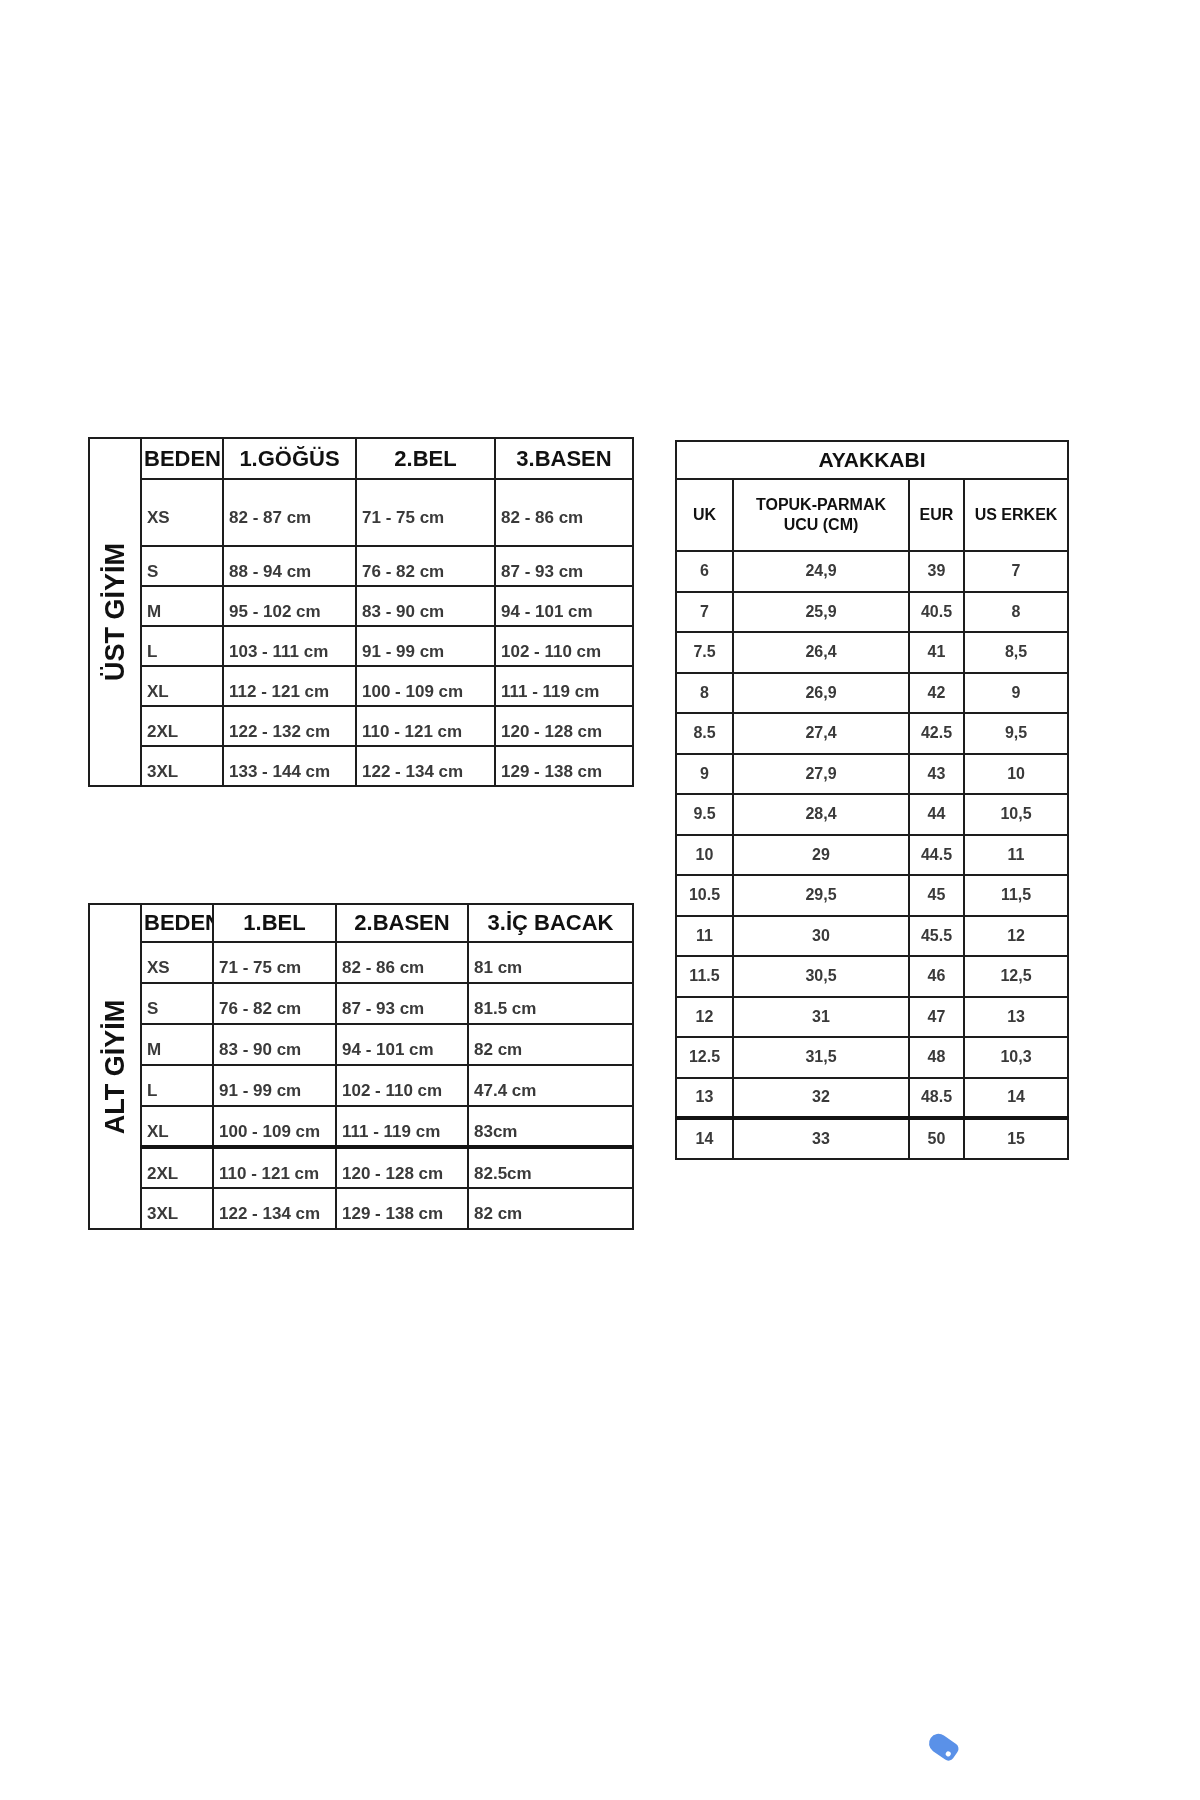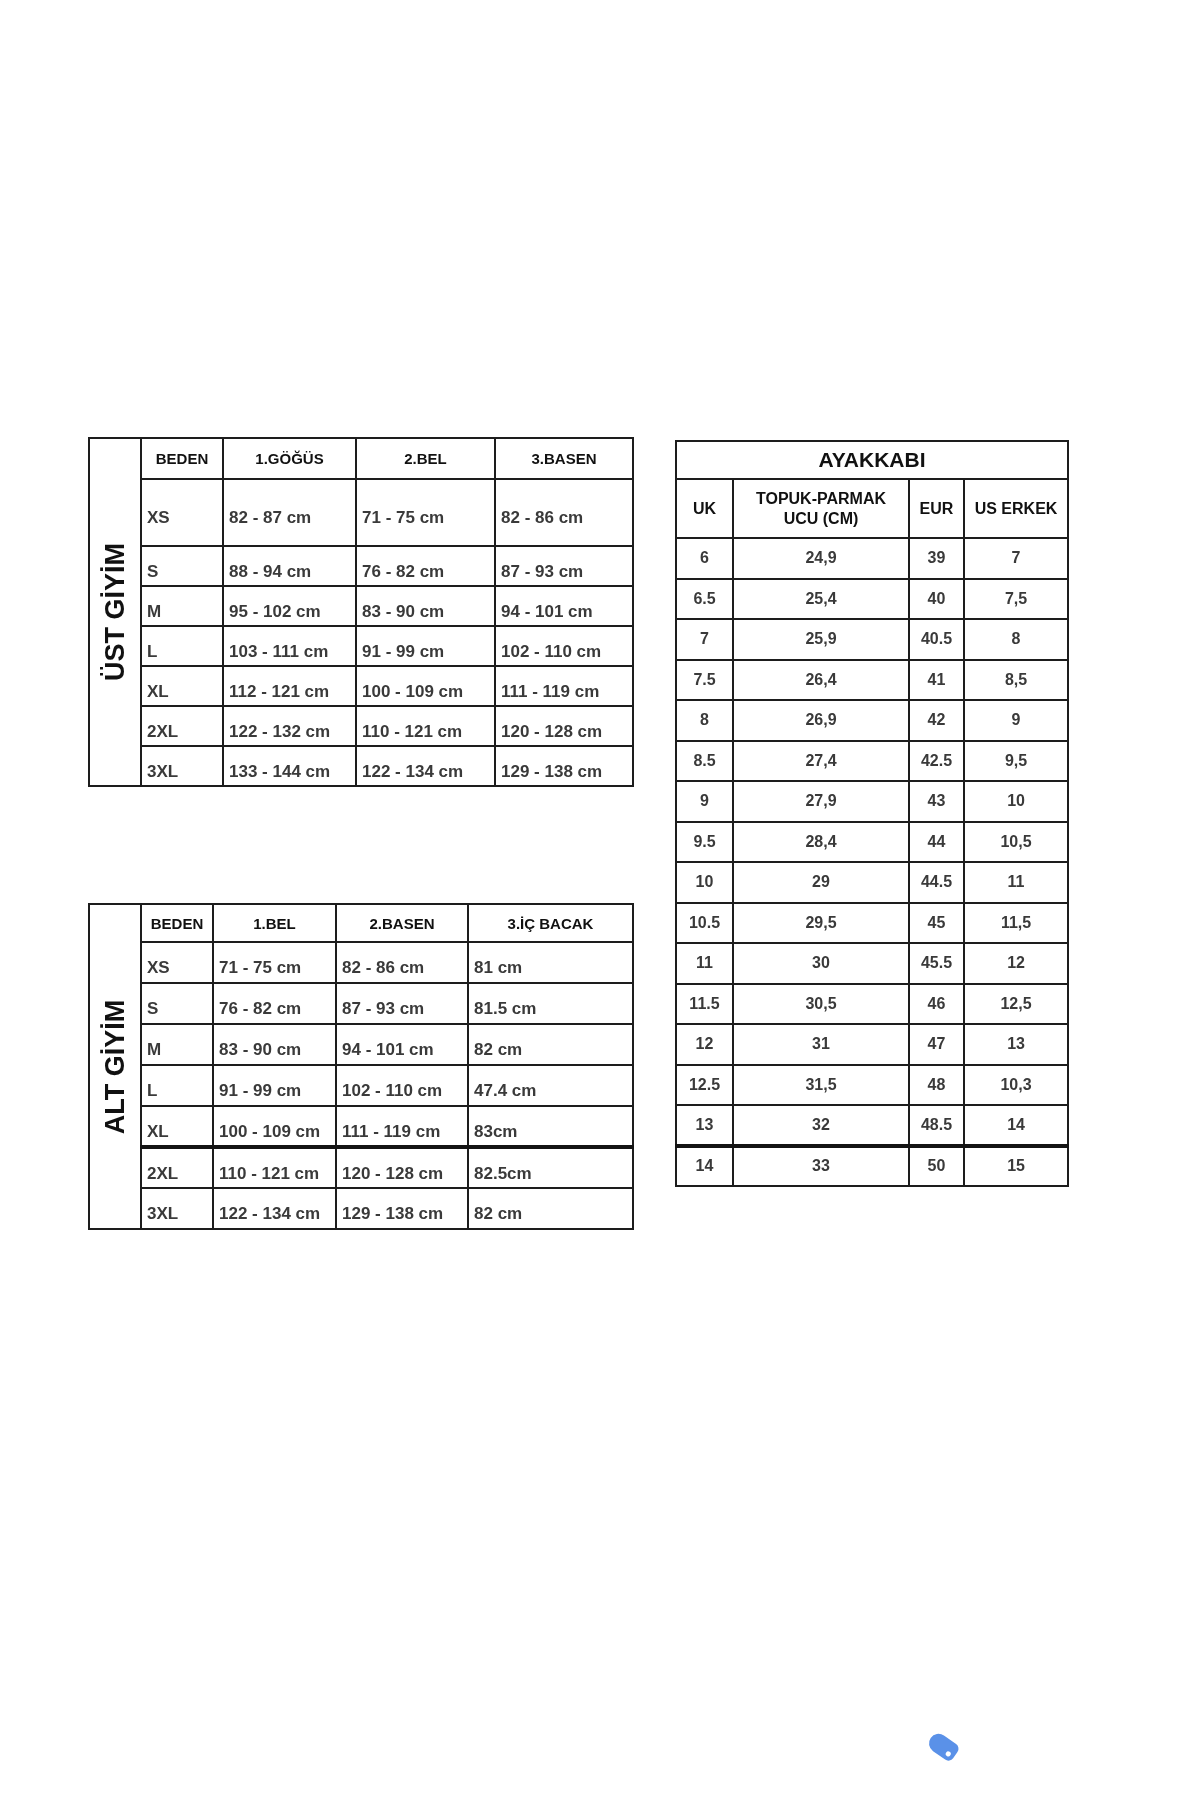--- a/index.html
+++ b/index.html
@@ -5,42 +5,42 @@
   html,body{margin:0;padding:0;background:#ffffff;}
   .page{position:relative;width:1200px;height:1800px;background:#ffffff;
         font-family:"Liberation Sans","DejaVu Sans",sans-serif;overflow:hidden;}
 
   table{border-collapse:collapse;table-layout:fixed;position:absolute;background:#ffffff;}
   td,th{border:2px solid #1d1d1d;overflow:hidden;vertical-align:middle;}
 
   
   #ust{left:88px;top:437px;width:544px;}
   #alt{left:88px;top:903px;width:544px;}
-  .ctable th{font-size:15px;font-weight:bold;color:#111111;text-align:center;padding:0 2px;}
+  .ctable th{font-size:22px;font-weight:bold;color:#111111;text-align:center;padding:0 2px;}
   .ctable td{font-size:17px;font-weight:bold;color:#3a3a3a;text-align:left;padding:11px 2px 0 5px;}
   .ctable td.side-cell{padding:0;}
   #ust tr{height:40px;}
   #ust tr.hrow{height:41px;}
   #ust tr:nth-child(2){height:67px;}
   #alt tr{height:41px;}
   #alt tr.hrow{height:38px;}
 
   .side-cell{position:relative;}
   .vert{position:absolute;left:50%;top:50%;
         transform:translate(-50%,-50%) rotate(-90deg);
         white-space:nowrap;font-size:27px;font-weight:bold;color:#111111;}
 
   
   #shoe{left:675px;top:440px;width:392px;}
   #shoe th{font-size:16px;font-weight:bold;color:#111111;text-align:center;white-space:pre-line;line-height:1.25;}
   #shoe th.title{font-size:21px;}
   #shoe td{font-size:16px;font-weight:bold;color:#3a3a3a;text-align:center;padding:0 2px;}
   #shoe tr{height:40.5px;}
   #shoe tr.trow{height:38px;}
-  #shoe tr.hrow{height:59px;}
+  #shoe tr.hrow{height:72px;}
 
   tr.thick-below td{border-bottom:4px solid #141414;}
 
   
   .tag-icon{position:absolute;left:928px;top:1737px;width:30px;height:19px;
             border-radius:10px 6px 6px 10px;transform:rotate(35deg);}
   .tag-hole{position:absolute;right:4px;top:10px;width:5px;height:5px;
             background:#ffffff;border-radius:50%;}
 </style>
 </head>
@@ -192,26 +192,20 @@
         <th>EUR</th>
         <th>US ERKEK</th>
       </tr>
     <tr>
           <td>6</td>
           <td>24,9</td>
           <td>39</td>
           <td>7</td>
         </tr>
         <tr>
-          <td>6.5</td>
-          <td>25,4</td>
-          <td>40</td>
-          <td>7,5</td>
-        </tr>
-        <tr>
           <td>7</td>
           <td>25,9</td>
           <td>40.5</td>
           <td>8</td>
         </tr>
         <tr>
           <td>7.5</td>
           <td>26,4</td>
           <td>41</td>
           <td>8,5</td>

